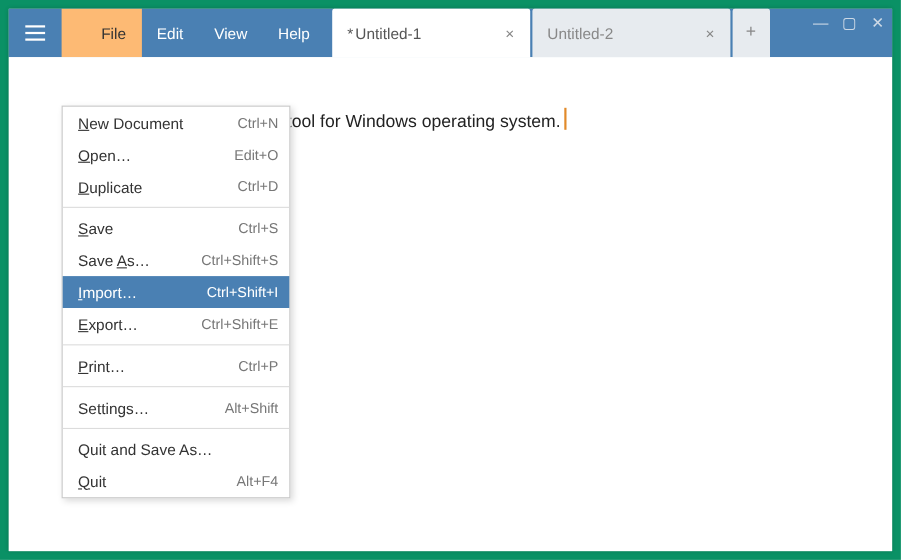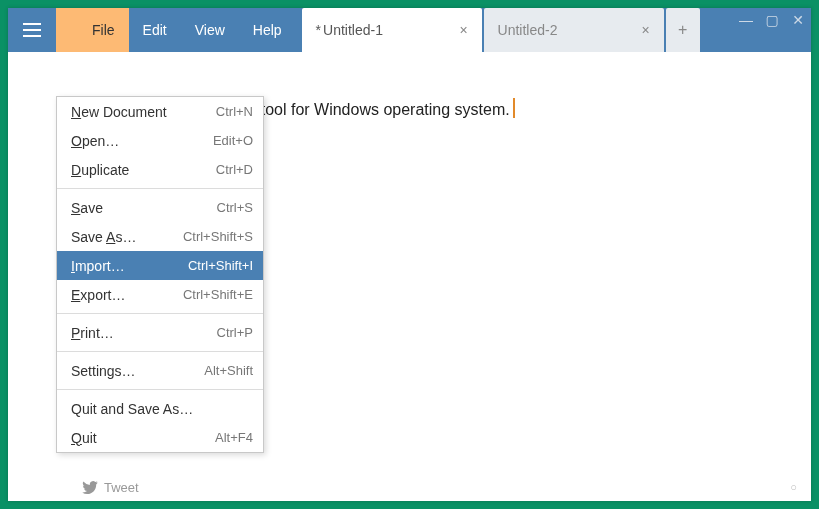--- a/index.html
+++ b/index.html
@@ -297,23 +297,14 @@
         <span class="label"><span>Quit and Save As…</span><span class="mnemonic"></span><span></span></span>
         <span class="shortcut"></span>
       </div>
       <div class="dd-item">
         <span class="label"><span></span><span class="mnemonic">Q</span><span>uit</span></span>
         <span class="shortcut">Alt+F4</span>
       </div>
     </div>
   </div>
 
-  <div class="footer">
-    <div class="tw">
-      <svg width="16" height="13" viewBox="0 0 24 20" fill="#999">
-          <path d="M24 2.4a9.8 9.8 0 0 1-2.8.8 4.9 4.9 0 0 0 2.1-2.7 9.7 9.7 0 0 1-3.1 1.2A4.9 4.9 0 0 0 11.8 6a13.9 13.9 0 0 1-10-5.1 4.9 4.9 0 0 0 1.5 6.6 4.9 4.9 0 0 1-2.2-.6v.1a4.9 4.9 0 0 0 3.9 4.8 4.9 4.9 0 0 1-2.2.1 4.9 4.9 0 0 0 4.6 3.4A9.9 9.9 0 0 1 0 17.5 13.9 13.9 0 0 0 7.5 20c9 0 14-7.5 14-14v-.6A10 10 0 0 0 24 2.4z"></path>
-        </svg>
-      <span>Tweet</span>
-    </div>
-    <div class="right">○</div>
-  </div>
 
 </div>
 
 </body></html>

